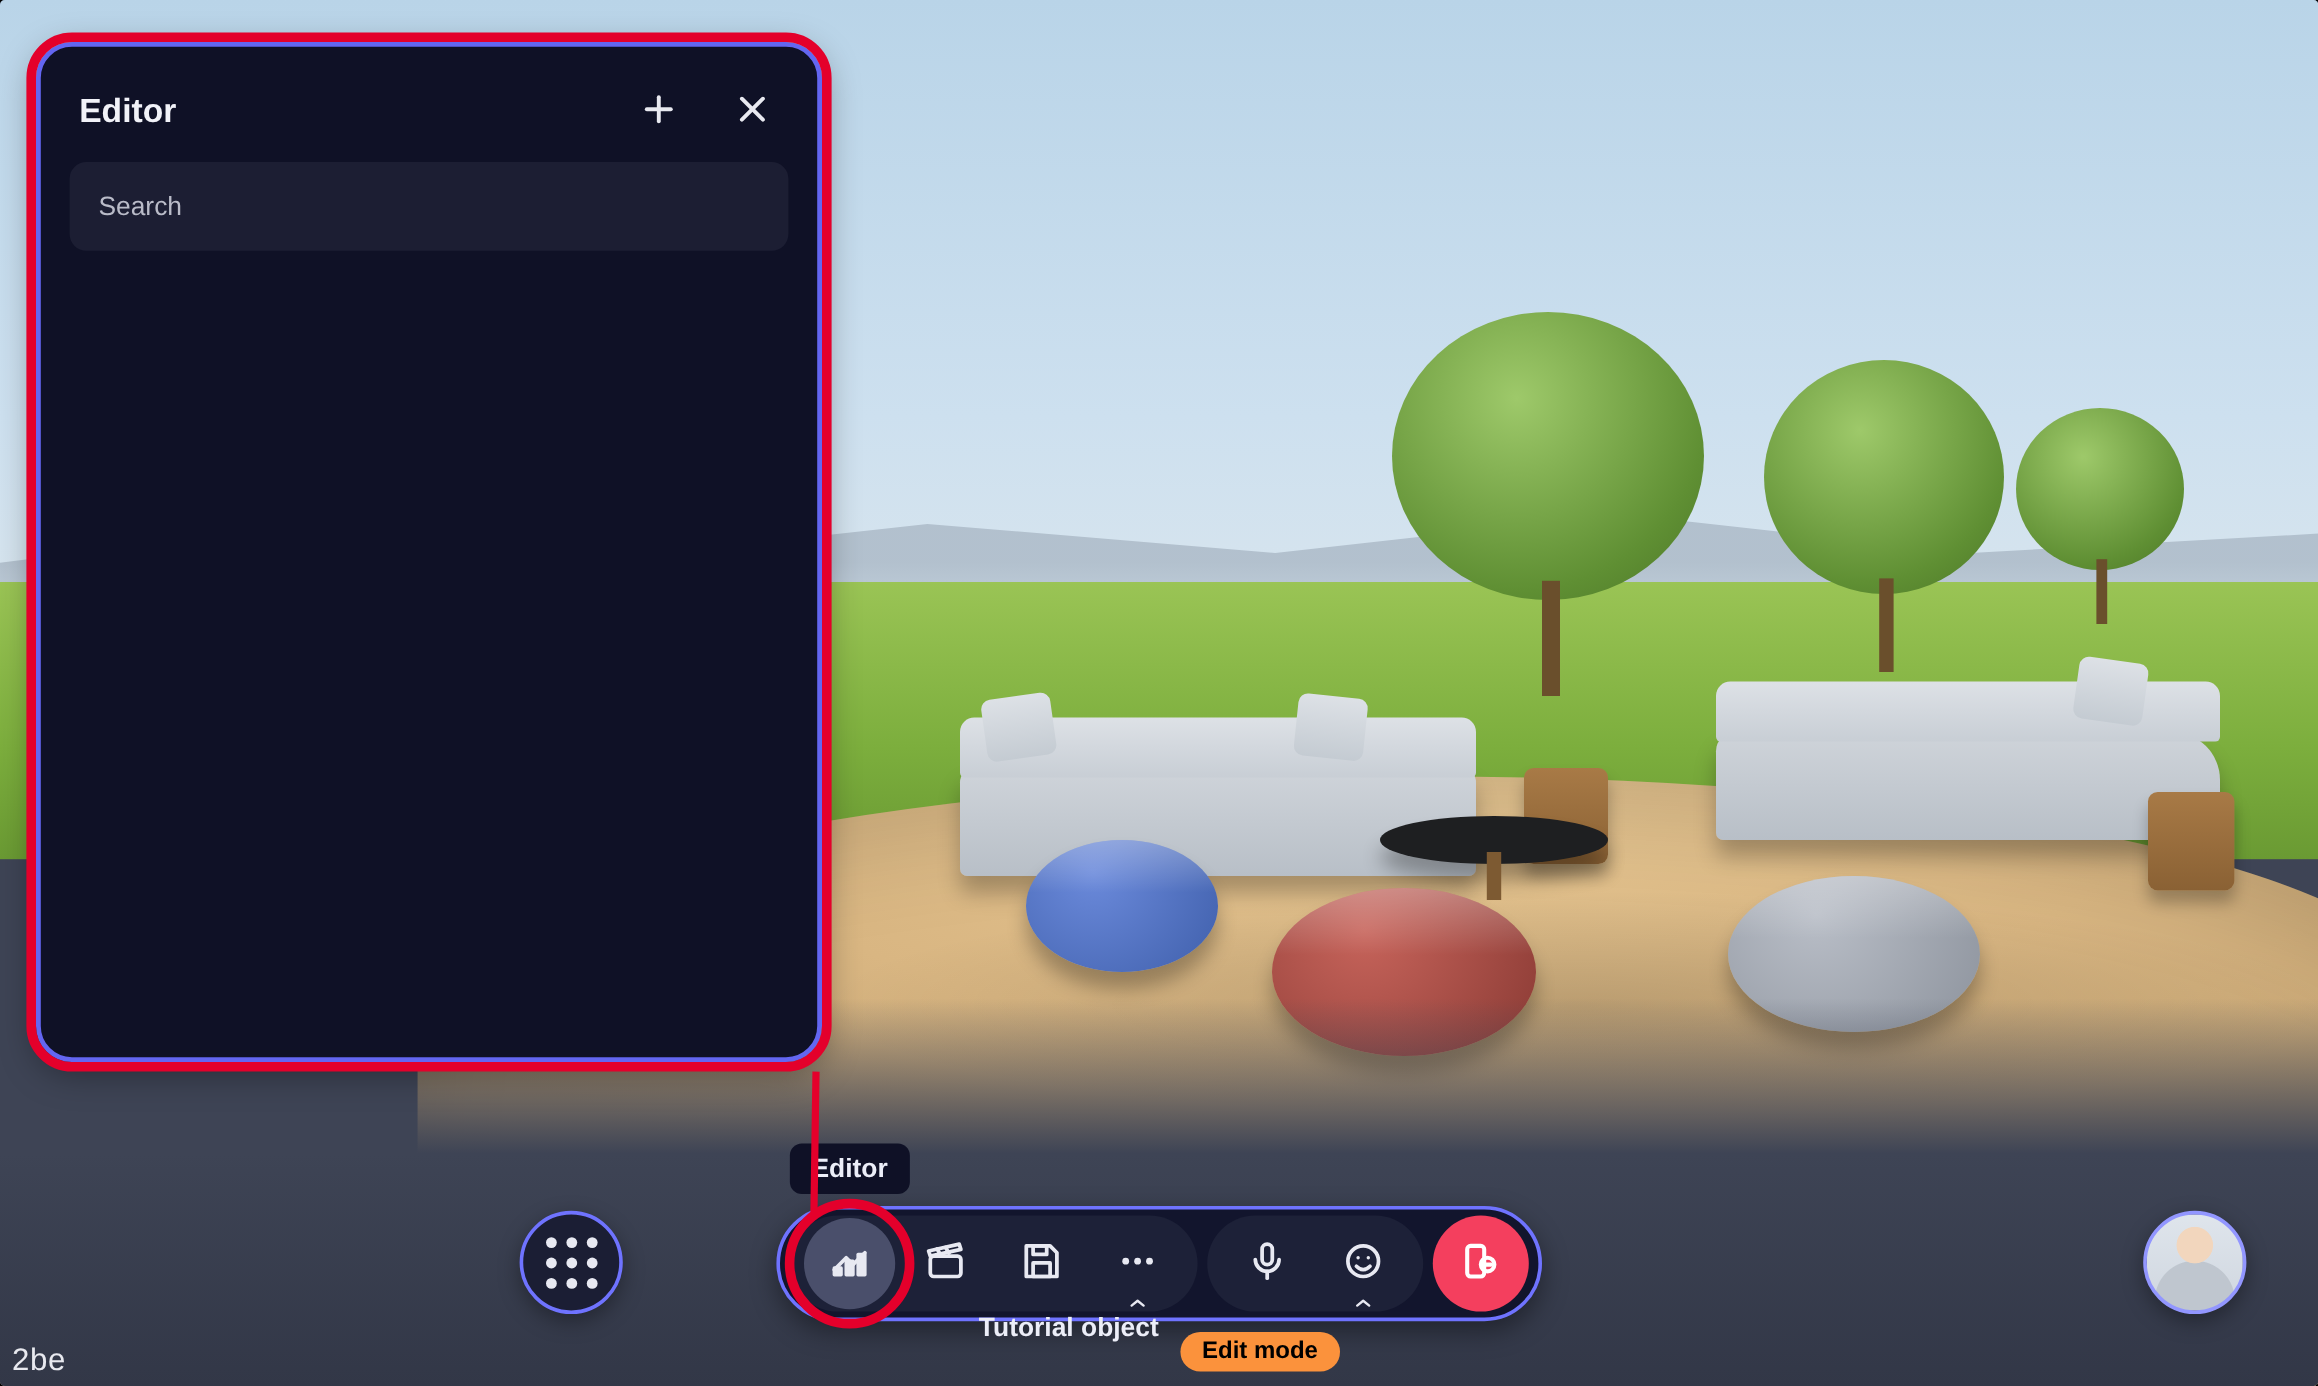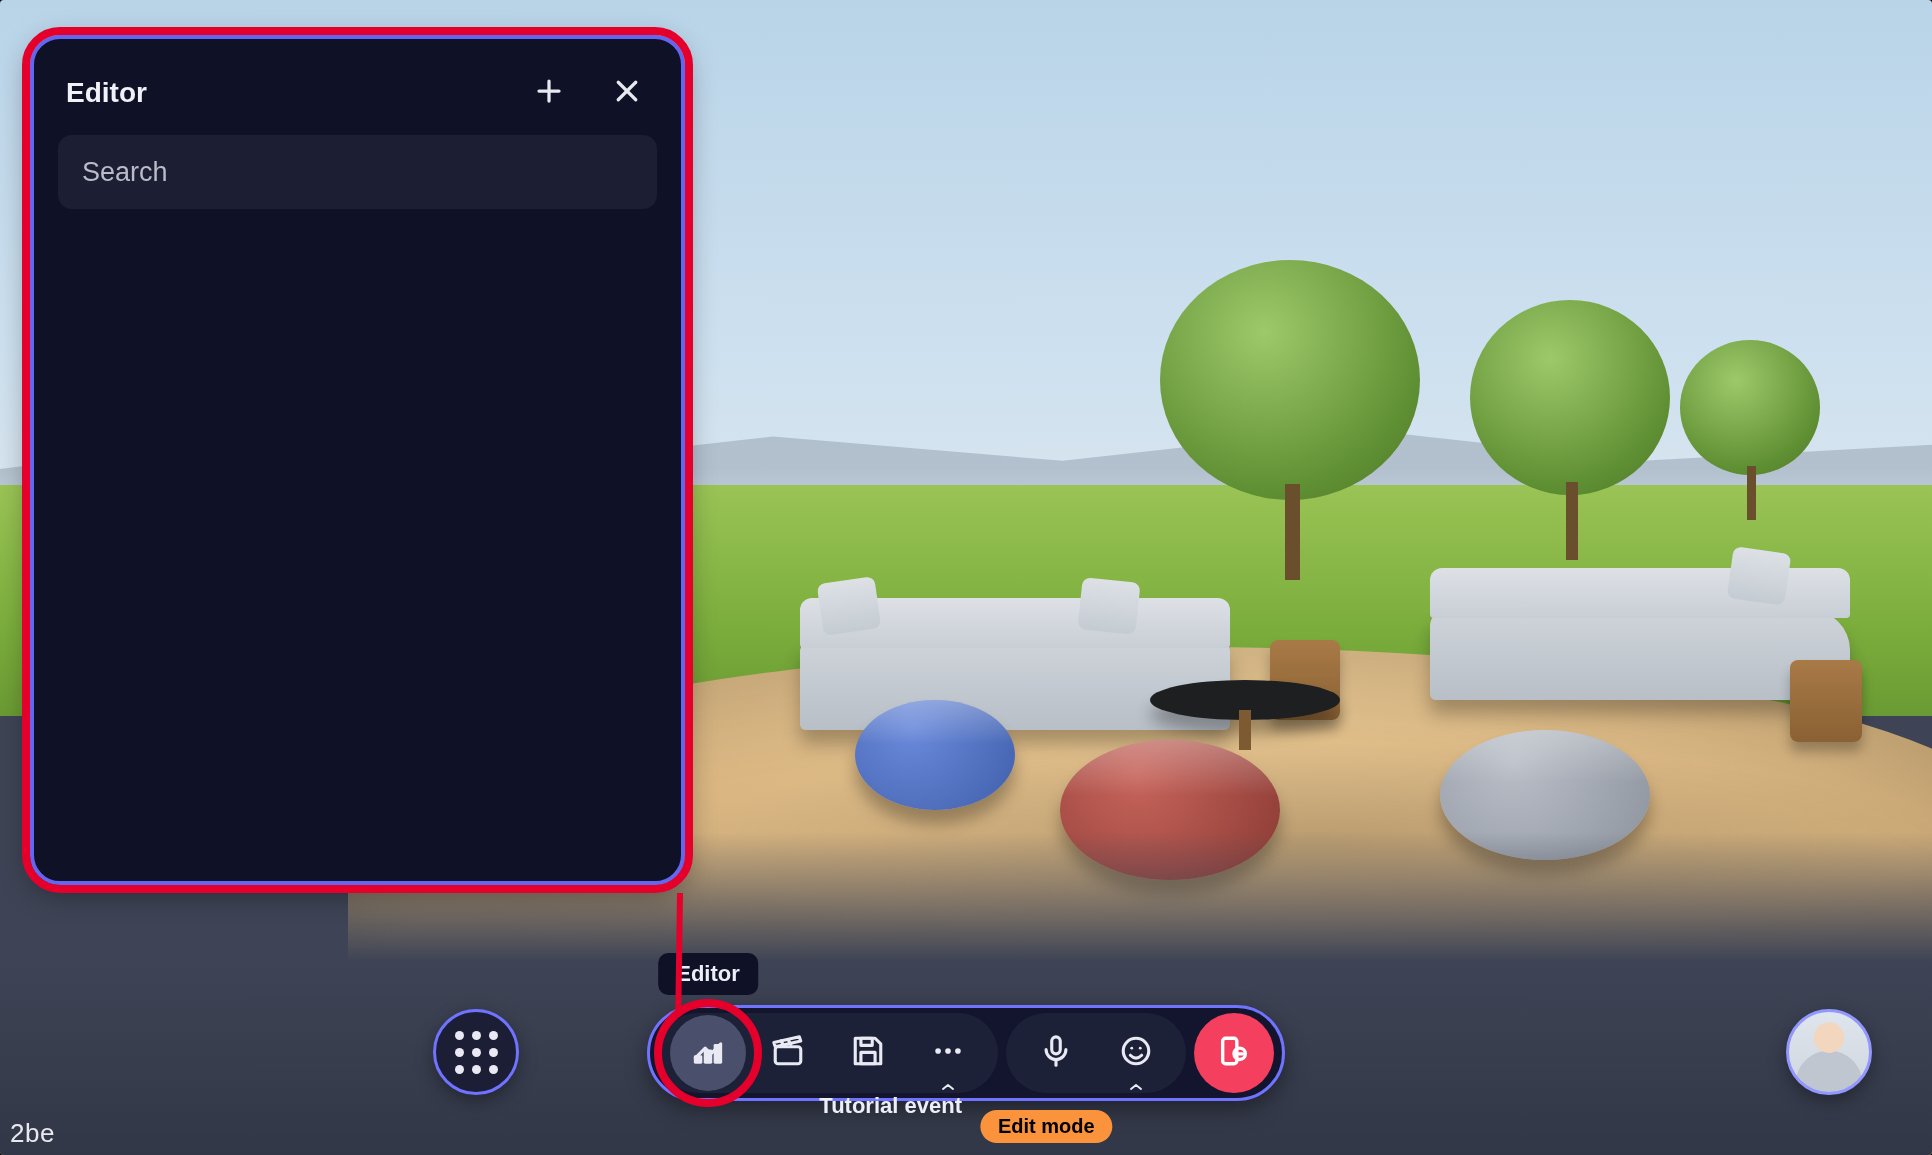--- a/index.html
+++ b/index.html
@@ -233,21 +233,21 @@
     border-radius:14px;
     height:74px;
     display:flex;
     align-items:center;
     padding:0 24px;
     color:#c8c9d4;
     font-size:25px;
   }
   .search-box input{
     background:transparent;border:none;outline:none;
-    color:#5eead4;font-size:27px;width:100%;
+    color:#5eead4;font-size:22px;width:100%;
   }
   .search-box input::placeholder{color:#b9bbc8;}
 
   .editor-body{
     flex:1;
     display:flex;
     align-items:center;
     justify-content:center;
   }
   .empty-msg{
@@ -591,21 +591,21 @@
         <svg viewBox="0 0 24 24">
             <rect x="4" y="3" width="10" height="18" rx="2"></rect>
             <circle cx="16" cy="14" r="4"></circle>
             <line x1="14" y1="14" x2="18" y2="14"></line>
           </svg>
       </span>
     </div>
   </div>
 
   <div class="status-bar">
-    <span class="event-name">Tutorial event</span>
+    <span class="event-name">Tutorial object</span>
     <span class="badge">Edit mode</span>
   </div>
 
   <div class="avatar"></div>
 
   <div class="callout-panel"></div>
   <div class="callout-circle" id="callout-circle" style="left: 654px; top: 999px;"></div>
   <div class="callout-line" id="callout-line" style="left: 680px; top: 890px; width: 117.112px; transform: rotate(90.8317deg);"></div>
 
 </div>

